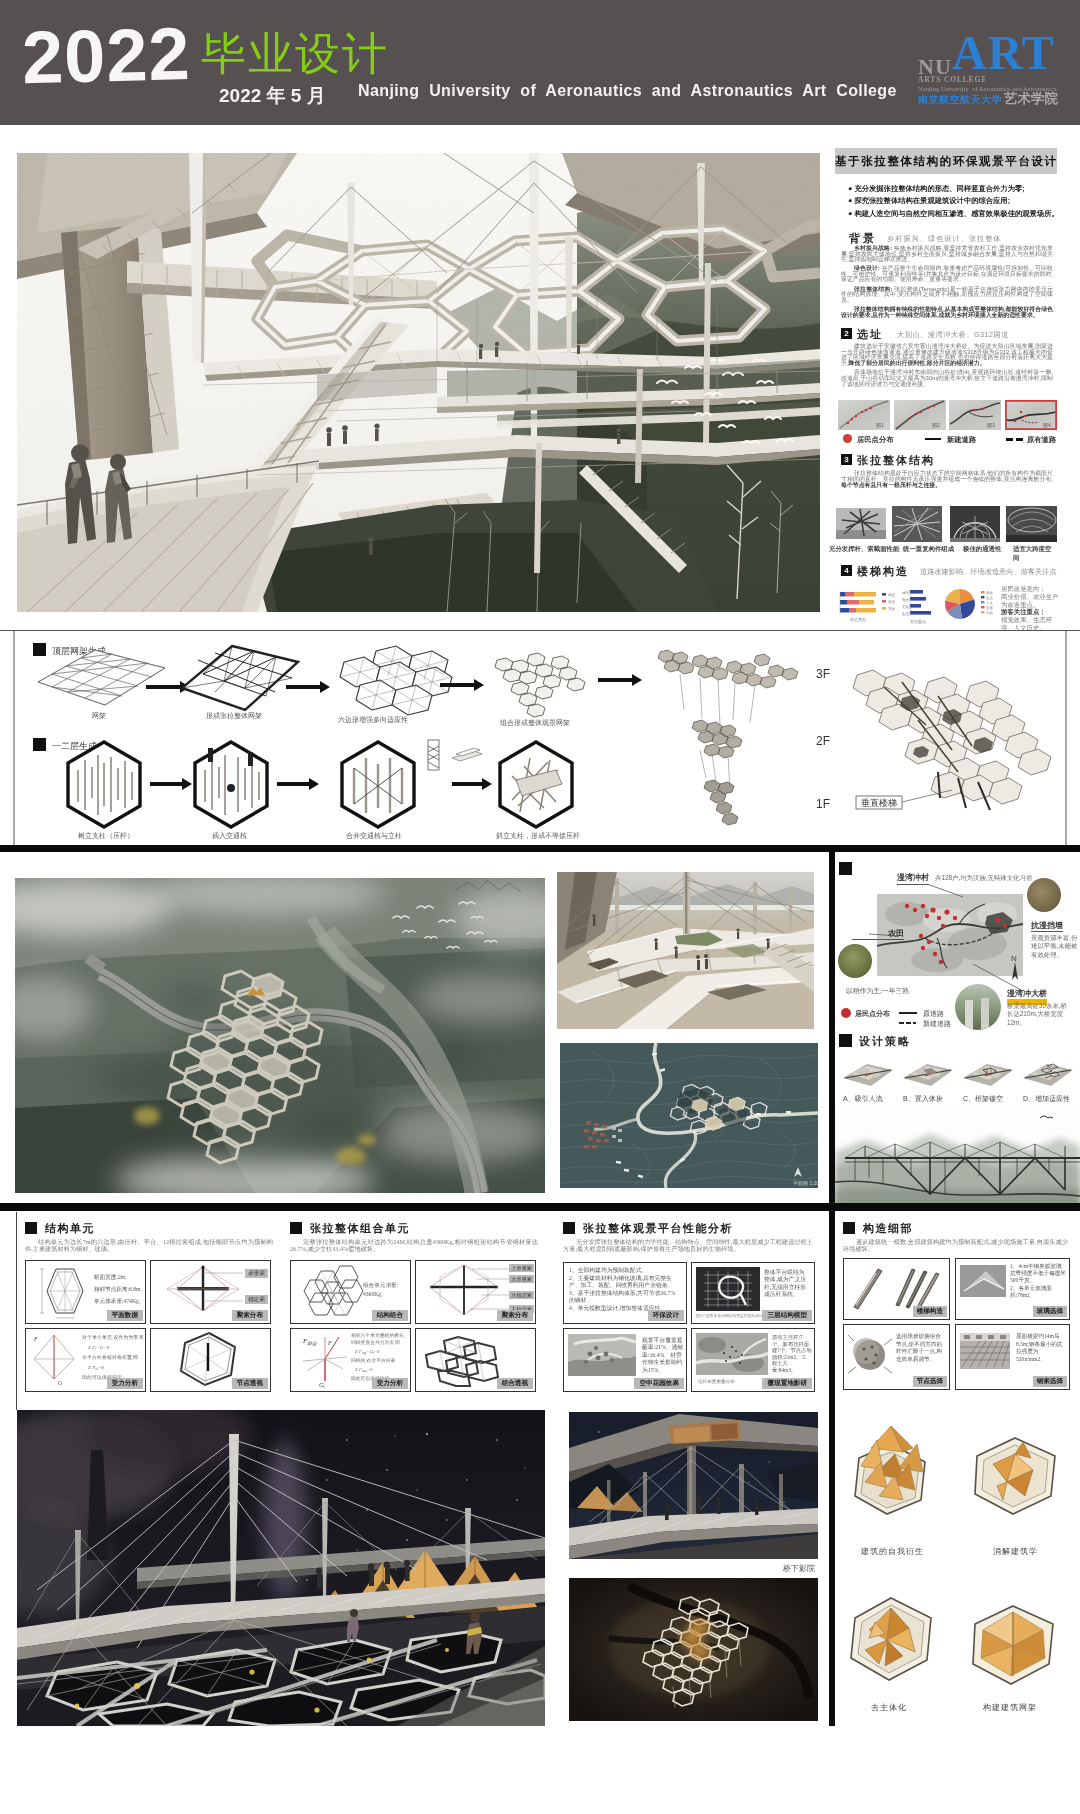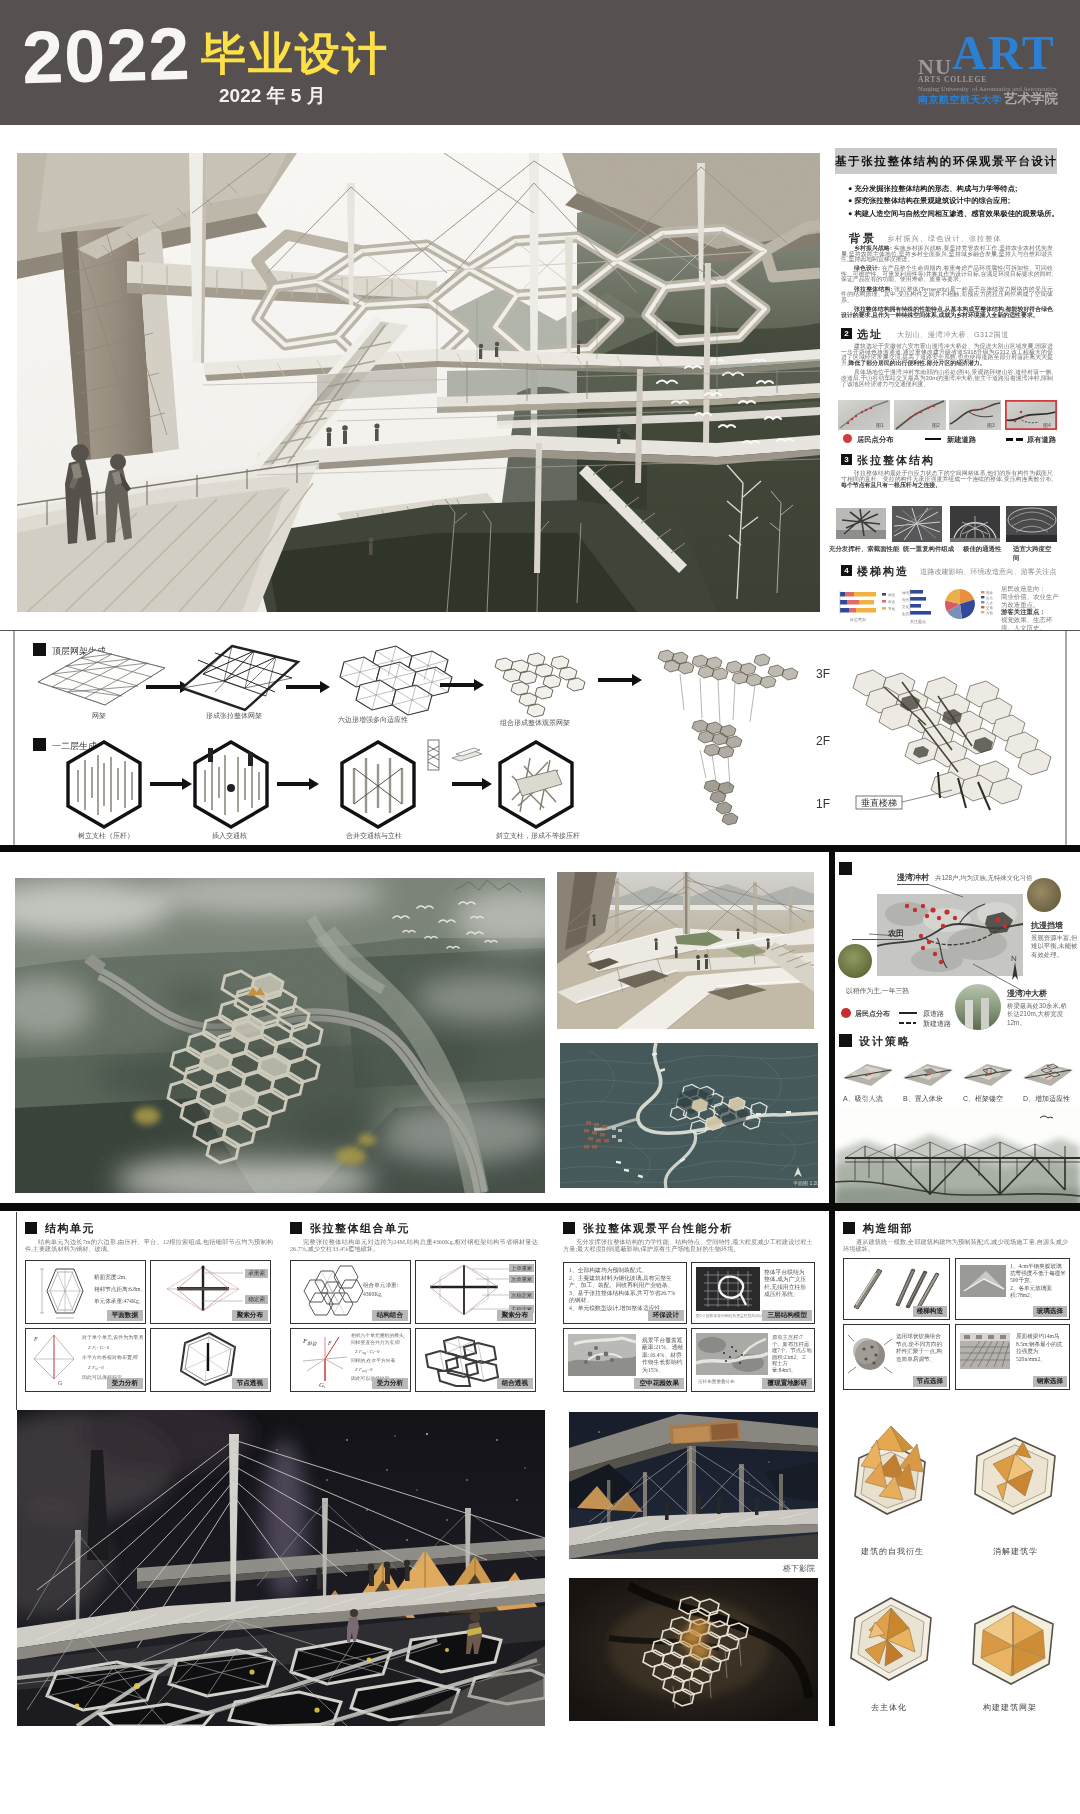--- a/index.html
+++ b/index.html
@@ -8,25 +8,26 @@
   .abs{position:absolute;}
 </style>
 </head>
 <body>
 <div class="page">
 
 <div class="abs" id="header" style="left:0;top:0;width:1080px;height:125px;background:#565150;">
 
   <div class="abs" style="left:22px;top:13px;width:180px;color:#f7f6f4;font-size:74px;font-weight:700;letter-spacing:1px;transform:rotate(-1.5deg);">2022</div>
 
-  <div class="abs" style="left:201px;top:24px;width:200px;color:#fde047;font-size:45px;font-weight:700;letter-spacing:2px;">毕业设计</div>
+  <div class="abs" style="left:201px;top:24px;width:200px;color:#84cc16;font-size:45px;font-weight:400;letter-spacing:2px;">毕业设计</div>
 
   <div class="abs" style="left:219px;top:83px;width:160px;color:#f2f1ef;font-size:19px;font-weight:700;">2022 年 5 月</div>
 
 
+  <div class="abs" style="left:358px;top:82px;width:560px;color:#f2f1ef;font-size:16px;font-weight:700;letter-spacing:0.4px;">Nanjing&nbsp; University&nbsp; of&nbsp; Aeronautics&nbsp; and&nbsp; Astronautics&nbsp; Art&nbsp; College</div>
 
   <div class="abs" style="left:912px;top:30px;width:168px;height:84px;font-family:Liberation Serif, serif;">
     <div class="abs" style="left:6px;top:24px;color:#9c9a98;font-size:22px;font-weight:700;letter-spacing:1px;">NU</div>
     <div class="abs" style="left:40px;top:-5px;color:#2c80d3;font-size:48px;font-weight:700;letter-spacing:1px;">ART</div>
     <div class="abs" style="left:6px;top:45px;color:#9c9a98;font-size:7.6px;font-weight:700;letter-spacing:0.8px;">ARTS COLLEGE</div>
     <div class="abs" style="left:6px;top:55px;color:#9c9a98;font-size:6.6px;white-space:nowrap;">Nanjing University&nbsp; of Aeronautics and Astronautics</div>
     <div class="abs" style="left:6px;top:63px;color:#2c80d3;font-size:10px;font-weight:700;white-space:nowrap;letter-spacing:0.5px;">南京航空航天大学</div>
     <div class="abs" style="left:92px;top:60px;color:#aaa8a6;font-size:13.5px;font-weight:700;white-space:nowrap;">艺术学院</div>
   </div>
 </div>
@@ -331,21 +332,21 @@
 </svg>
 </div>
 
 <div class="abs" id="rightcol" style="left:835px;top:0px;width:222px;height:640px;">
 
   <div class="abs" style="left:0px;top:148px;width:222px;height:26px;background:#c9c9c9;text-align:center;">
     <div style="margin-top:6px;font-size:11.5px;font-weight:700;color:#111;letter-spacing:1.6px;white-space:nowrap;">基于张拉整体结构的环保观景平台设计</div>
   </div>
 
   <div class="abs" style="left:13px;top:183px;width:208px;font-size:7.3px;font-weight:700;color:#1c1c1c;line-height:12.4px;white-space:nowrap;">
-    <div>● 充分发掘张拉整体结构的形态、构成与力学等特点;</div>
+    <div>● 充分发掘张拉整体结构的形态、同样竖直合外力为零;</div>
     <div>● 探究张拉整体结构在景观建筑设计中的综合应用;</div>
     <div>● 构建人造空间与自然空间相互渗透、感官效果极佳的观景场所。</div>
   </div>
 
   <div class="abs" style="left:14px;top:231px;font-size:11px;font-weight:700;color:#2a2a2a;letter-spacing:3px;">背景</div>
   <div class="abs" style="left:52px;top:234px;font-size:7.2px;color:#8a8a8a;letter-spacing:1px;">乡村振兴、绿色设计、张拉整体</div>
 
   <div class="abs" style="left:6px;top:246px;width:212px;font-size:5.9px;color:#6d6d6d;line-height:5.6px;text-align:justify;">
     <p style="margin:0;text-indent:13px;"><b style="color:#444;">乡村振兴战略:</b> 实施乡村振兴战略,要坚持党管农村工作,坚持农业农村优先发展,坚持农民主体地位,坚持乡村全面振兴,坚持城乡融合发展,坚持人与自然和谐共生,坚持因地制宜梯次推进。</p>
     <p style="margin:3.5px 0 0 0;text-indent:13px;"><b style="color:#444;">绿色设计:</b> 在产品整个生命周期内,着重考虑产品环境属性(可拆卸性、可回收性、可维护性、可重复利用性等)并将其作为设计目标,在满足环境目标要求的同时,保证产品应有的功能、使用寿命、质量等要求。</p>
@@ -1167,21 +1168,21 @@
     <div class="abs" style="left:192px;top:28px;width:34px;height:34px;border-radius:50%;background:radial-gradient(circle at 40% 40%, #9a8a66, #6f6344 70%, #55492e);"></div>
 
     <div class="abs" style="left:3px;top:94px;width:34px;height:34px;border-radius:50%;background:radial-gradient(circle at 45% 40%, #8f9a62, #66713f 65%, #474f2c);"></div>
     <div class="abs" style="left:11px;top:136px;font-size:6.8px;color:#555;">以稻作为主,一年三熟</div>
 
     <div class="abs" style="left:120px;top:134px;width:46px;height:46px;border-radius:50%;background:linear-gradient(180deg,#b8c4b2 0%,#8fa083 45%,#5c6b50 100%);overflow:hidden;">
       <div class="abs" style="left:10px;top:16px;width:8px;height:30px;background:#d8d8d2;"></div>
       <div class="abs" style="left:26px;top:14px;width:8px;height:32px;background:#cfcfc9;"></div>
     </div>
 
-    <div class="abs" style="left:172px;top:138px;font-size:8px;font-weight:700;color:#333;border-bottom:1px solid #eab308;">漫湾冲大桥</div>
+    <div class="abs" style="left:172px;top:138px;font-size:8px;font-weight:700;color:#333;border-bottom:6px solid #eab308;">漫湾冲大桥</div>
     <svg class="abs" style="left:128px;top:112px;" width="60" height="30">
           <line x1="58" y1="28" x2="10" y2="2" stroke="#555" stroke-width="0.8"></line>
         </svg>
     <div class="abs" style="left:172px;top:152px;width:60px;font-size:6.4px;color:#666;line-height:8.4px;">桥梁最高处30余米,桥长达210m,大桥宽度12m。</div>
 
     <div class="abs" style="left:176px;top:104px;font-size:8px;color:#444;">N</div>
     <svg class="abs" style="left:172px;top:112px;" width="16" height="22">
           <path d="M8,0 L11,18 L8,14 L5,18 Z" fill="#333"></path>
         </svg>
 

